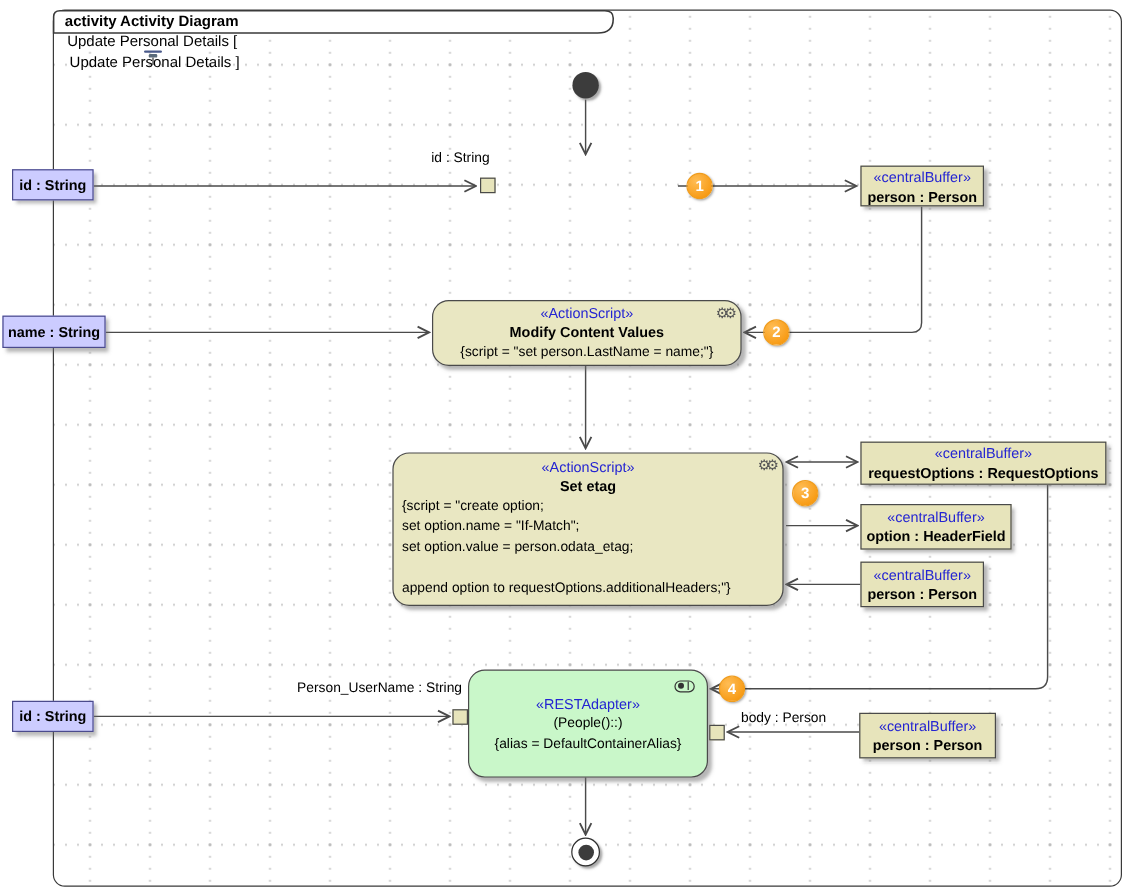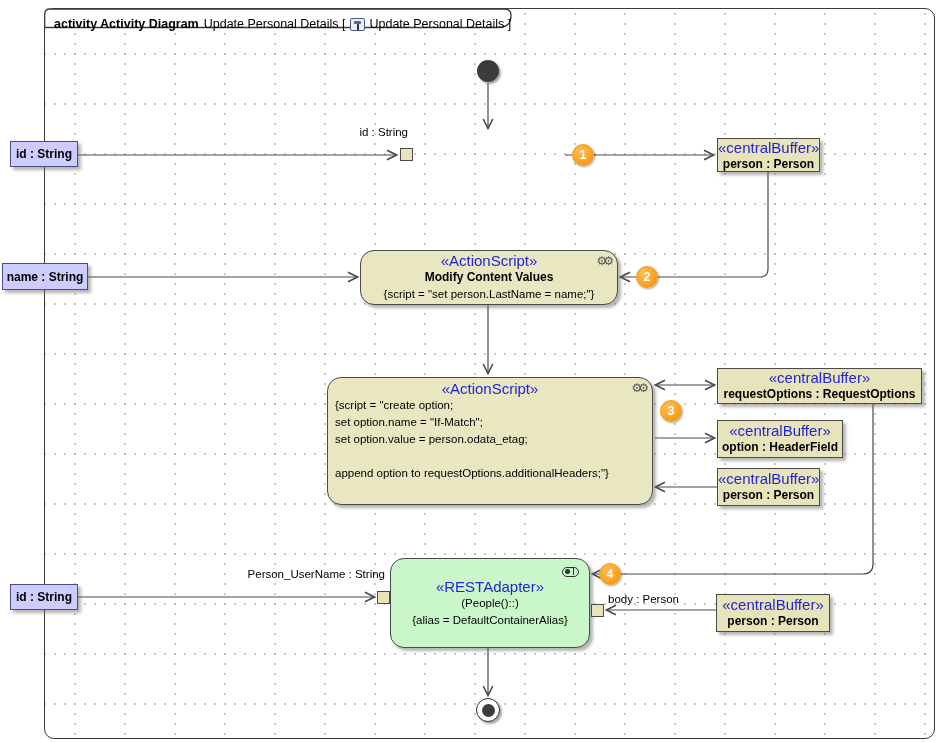--- a/index.html
+++ b/index.html
@@ -13,48 +13,48 @@
     background-image:
       radial-gradient(circle, #bdbdbd 1px, transparent 1.3px),
       radial-gradient(circle, #c9c9c9 .8px, transparent 1px),
       radial-gradient(circle, #c9c9c9 .8px, transparent 1px);
     background-size:50px 50px, 10px 50px, 50px 10px;
     background-position:5px 20px, 5px 20px, 5px 20px; }
 
   svg.edges { position:absolute; left:0; top:0; width:940px; height:742px; z-index:2; }
 
   .tab-text { position:absolute; left:54px; top:10px; height:28px; z-index:3;
-    font-size:12.5px; line-height:16px; white-space:nowrap; display:flex; align-items:center; }
+    font-size:12.5px; line-height:16px; white-space:nowrap; display:flex; align-items:center;flex-direction:column; }
   .tab-text .kind { font-weight:bold; margin-right:5px; }
   .tab-text .mid { margin-right:4px; }
   .diagram-icon { display:inline-block; width:15px; height:13px; margin:0 4px 0 1px;
     background:#e8eef6; border:1px solid #4a5a8a; border-radius:2px; position:relative; }
   .diagram-icon::before { content:""; position:absolute; left:3px; top:2px; width:7px; height:3px;
     background:#5a6a7a; border-radius:1px; }
   .diagram-icon::after { content:""; position:absolute; left:6px; top:5px; width:1.5px; height:6px;
     background:#333; }
 
   .node { position:absolute; z-index:4; border:1.2px solid #4a4a4a; text-align:center;
     box-shadow:3px 3px 3px rgba(110,110,110,.5); }
   .rounded { border-radius:14px; }
   .green { background:#c9f7c9; }
   .tan { background:#e9e7c2; }
   .buffer { background:#e7e4bb; }
   .param { background:#ccccff; border:1.2px solid #4a4a8c; font-weight:bold; font-size:12px;
     display:flex; align-items:center; justify-content:center; }
-  .stereo { color:#2424d2; font-size:15px; line-height:16px; }
+  .stereo { color:#2424d2; font-size:12px; line-height:16px; }
   .ntitle { font-weight:bold; font-size:12px; line-height:17px; }
   .nsub { font-size:11.5px; line-height:17px; }
   .bname { font-weight:bold; font-size:12px; line-height:16px; }
   .script { font-size:11.5px; line-height:17px; text-align:left; padding:0 7px; min-height:17px;
     white-space:nowrap; }
   .script.center { text-align:center; }
   .pin { position:absolute; z-index:5; width:13px; height:13px; background:#e7e4bb;
     border:1.1px solid #4a4a4a; }
-  .edge-label { position:absolute; z-index:4; font-size:11.5px; white-space:nowrap; }
+  .edge-label { position:absolute; z-index:4; font-size:11.5px; white-space:nowrap;text-align:center; }
   .badge { position:absolute; z-index:6; width:22px; height:22px; border-radius:50%;
     background:radial-gradient(circle at 35% 30%, #ffbd55, #f59000);
     border:1px solid #ef9c1e; color:#fff; font-weight:bold; font-size:12.5px;
     display:flex; align-items:center; justify-content:center;
     box-shadow:1px 1px 2px rgba(0,0,0,.35); }
   .initial { position:absolute; z-index:4; width:22px; height:22px; border-radius:50%;
     background:#3c3c3c; box-shadow:2px 2px 2px rgba(110,110,110,.6); }
   .final { position:absolute; z-index:4; width:24px; height:24px; border-radius:50%;
     border:1.6px solid #2e2e2e; background:#fff; display:flex; align-items:center;
     justify-content:center; box-shadow:2px 2px 2px rgba(110,110,110,.6); }
@@ -125,20 +125,21 @@
     <div class="stereo">«ActionScript»</div>
     <div class="ntitle">Modify Content Values</div>
     <div class="script center">{script = "set person.LastName = name;"}</div>
   </div>
 
   <div class="node param" style="left:2px; top:263px; width:86px; height:27px;">name : String</div>
 
   <div class="node rounded tan" style="left:327px; top:377px; width:326px; height:128px; padding-top:3px;">
     <div class="gears">⚙⚙</div>
     <div class="stereo">«ActionScript»</div>
+    <div class="ntitle">Set etag</div>
     <div class="script">{script = "create option;</div>
     <div class="script">set option.name = "If-Match";</div>
     <div class="script">set option.value = person.odata_etag;</div>
     <div class="script"></div>
     <div class="script">append option to requestOptions.additionalHeaders;"}</div>
   </div>
 
   <div class="node buffer" style="left:717px; top:368px; width:205px; height:36px; padding-top:1px;">
     <div class="stereo">«centralBuffer»</div>
     <div class="bname">requestOptions : RequestOptions</div>

